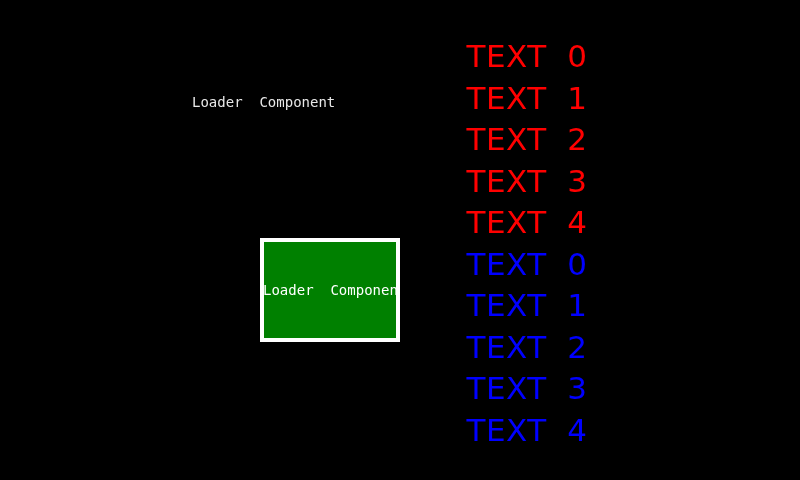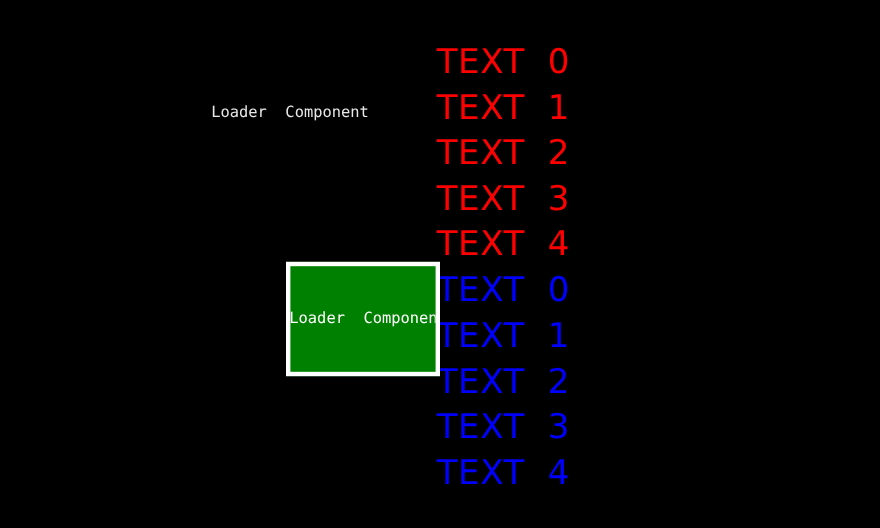--- a/index.html
+++ b/index.html
@@ -40,20 +40,21 @@
     width: 260px;
   }
 
   .text-row {
     height: 41.5px;
     font-family: "DejaVu Sans", sans-serif;
     font-size: 31px;
     line-height: 41.5px;
     white-space: pre;
     letter-spacing: 0.5px;
+    text-align: center;
   }
 
   .text-row.red  { color: #ff0000; }
   .text-row.blue { color: #0000ff; }
 
   
   .loader-box {
     position: absolute;
     left: 260px;
     top: 238px;

